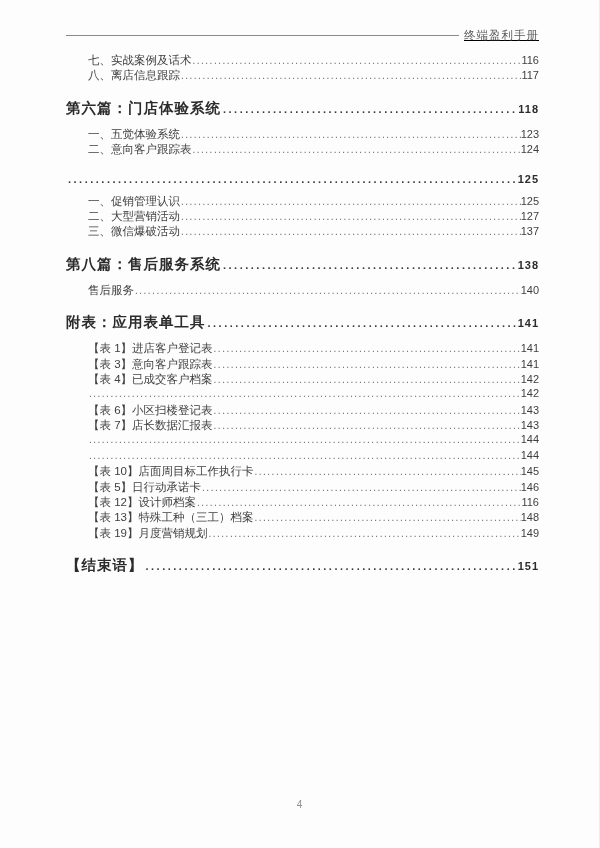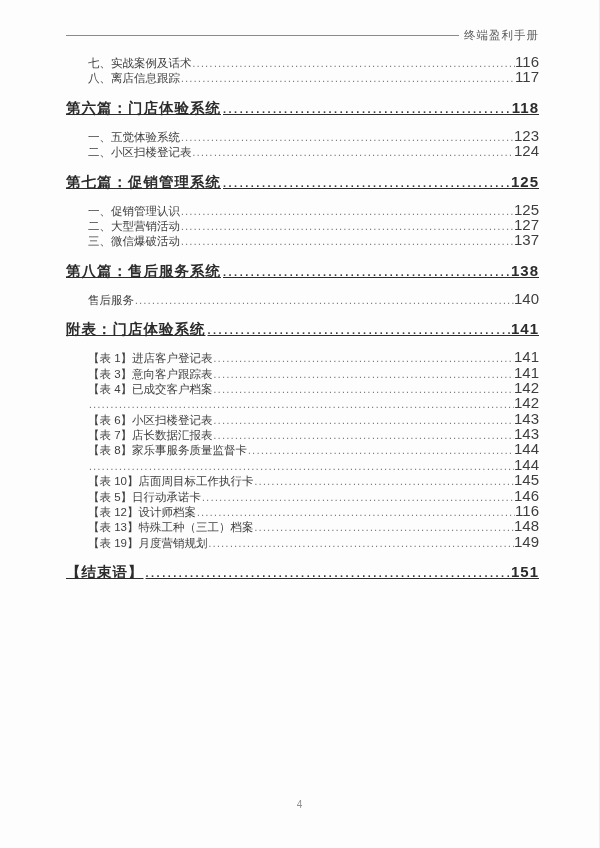--- a/index.html
+++ b/index.html
@@ -16,20 +16,21 @@
     border-right: 1px solid #ededed;
   }
   .content {
     padding: 28px 60px 0 66px;
   }
   
   .header {
     display: flex;
     align-items: baseline;
     margin-bottom: 10px;
+    text-decoration: underline;
   }
   .header-rule {
     flex: 1;
     border-bottom: 1.5px solid #8a8a8a;
     transform: translateY(-3px);
     margin-right: 5px;
   }
   .header-title {
     font-size: 11.5px;
     color: #5d5d5d;
@@ -57,39 +58,38 @@
     height: 15.4px;
     font-size: 11.5px;
     color: #3e3e3e;
   }
   .entry.sub .leader {
     font-size: 10px;
     letter-spacing: 1.5px;
     color: #6b6b6b;
     padding: 0 1px;
   }
-  .entry.sub .page-num { font-size: 15px; color: #3e3e3e; }
+  .entry.sub .page-num { font-size: 11px; color: #3e3e3e; }
 
   .entry.chapter {
     margin-top: 15px;
     margin-bottom: 9px;
     font-size: 14.5px;
     font-weight: bold;
     color: #2c2c2c;
     letter-spacing: 1px;
-    text-decoration: underline;
   }
   .entry.chapter .leader {
     font-size: 11px;
     font-weight: bold;
     letter-spacing: 2.5px;
     color: #3a3a3a;
     padding: 0 2px;
   }
-  .entry.chapter .page-num { font-size: 15px; }
+  .entry.chapter .page-num { font-size: 11px; }
 
   
   .footer {
     position: absolute;
     left: 0; right: 0;
     top: 799px;
     text-align: center;
     font-size: 10px;
     color: #8f8f8f;
   }
@@ -118,26 +118,25 @@
     <span class="label">第六篇：门店体验系统</span>
     <span class="leader">............................................................................................................................................................................................................................</span>
     <span class="page-num">118</span>
   </div>
         <div class="entry sub">
     <span class="label">一、五觉体验系统</span>
     <span class="leader">............................................................................................................................................................................................................................</span>
     <span class="page-num">123</span>
   </div>
         <div class="entry sub">
-    <span class="label">二、小区扫楼登记表</span>
+    <span class="label">二、意向客户跟踪表</span>
     <span class="leader">............................................................................................................................................................................................................................</span>
     <span class="page-num">124</span>
   </div>
         <div class="entry chapter">
-    <span class="label">第七篇：促销管理系统</span>
     <span class="leader">............................................................................................................................................................................................................................</span>
     <span class="page-num">125</span>
   </div>
         <div class="entry sub">
     <span class="label">一、促销管理认识</span>
     <span class="leader">............................................................................................................................................................................................................................</span>
     <span class="page-num">125</span>
   </div>
         <div class="entry sub">
     <span class="label">二、大型营销活动</span>
@@ -153,21 +152,21 @@
     <span class="label">第八篇：售后服务系统</span>
     <span class="leader">............................................................................................................................................................................................................................</span>
     <span class="page-num">138</span>
   </div>
         <div class="entry sub">
     <span class="label">售后服务</span>
     <span class="leader">............................................................................................................................................................................................................................</span>
     <span class="page-num">140</span>
   </div>
         <div class="entry chapter">
-    <span class="label">附表：门店体验系统</span>
+    <span class="label">附表：应用表单工具</span>
     <span class="leader">............................................................................................................................................................................................................................</span>
     <span class="page-num">141</span>
   </div>
         <div class="entry sub">
     <span class="label">【表 1】进店客户登记表</span>
     <span class="leader">............................................................................................................................................................................................................................</span>
     <span class="page-num">141</span>
   </div>
         <div class="entry sub">
     <span class="label">【表 3】意向客户跟踪表</span>
@@ -187,21 +186,20 @@
     <span class="label">【表 6】小区扫楼登记表</span>
     <span class="leader">............................................................................................................................................................................................................................</span>
     <span class="page-num">143</span>
   </div>
         <div class="entry sub">
     <span class="label">【表 7】店长数据汇报表</span>
     <span class="leader">............................................................................................................................................................................................................................</span>
     <span class="page-num">143</span>
   </div>
         <div class="entry sub">
-    <span class="label">【表 8】家乐事服务质量监督卡</span>
     <span class="leader">............................................................................................................................................................................................................................</span>
     <span class="page-num">144</span>
   </div>
         <div class="entry sub">
     <span class="leader">............................................................................................................................................................................................................................</span>
     <span class="page-num">144</span>
   </div>
         <div class="entry sub">
     <span class="label">【表 10】店面周目标工作执行卡</span>
     <span class="leader">............................................................................................................................................................................................................................</span>

